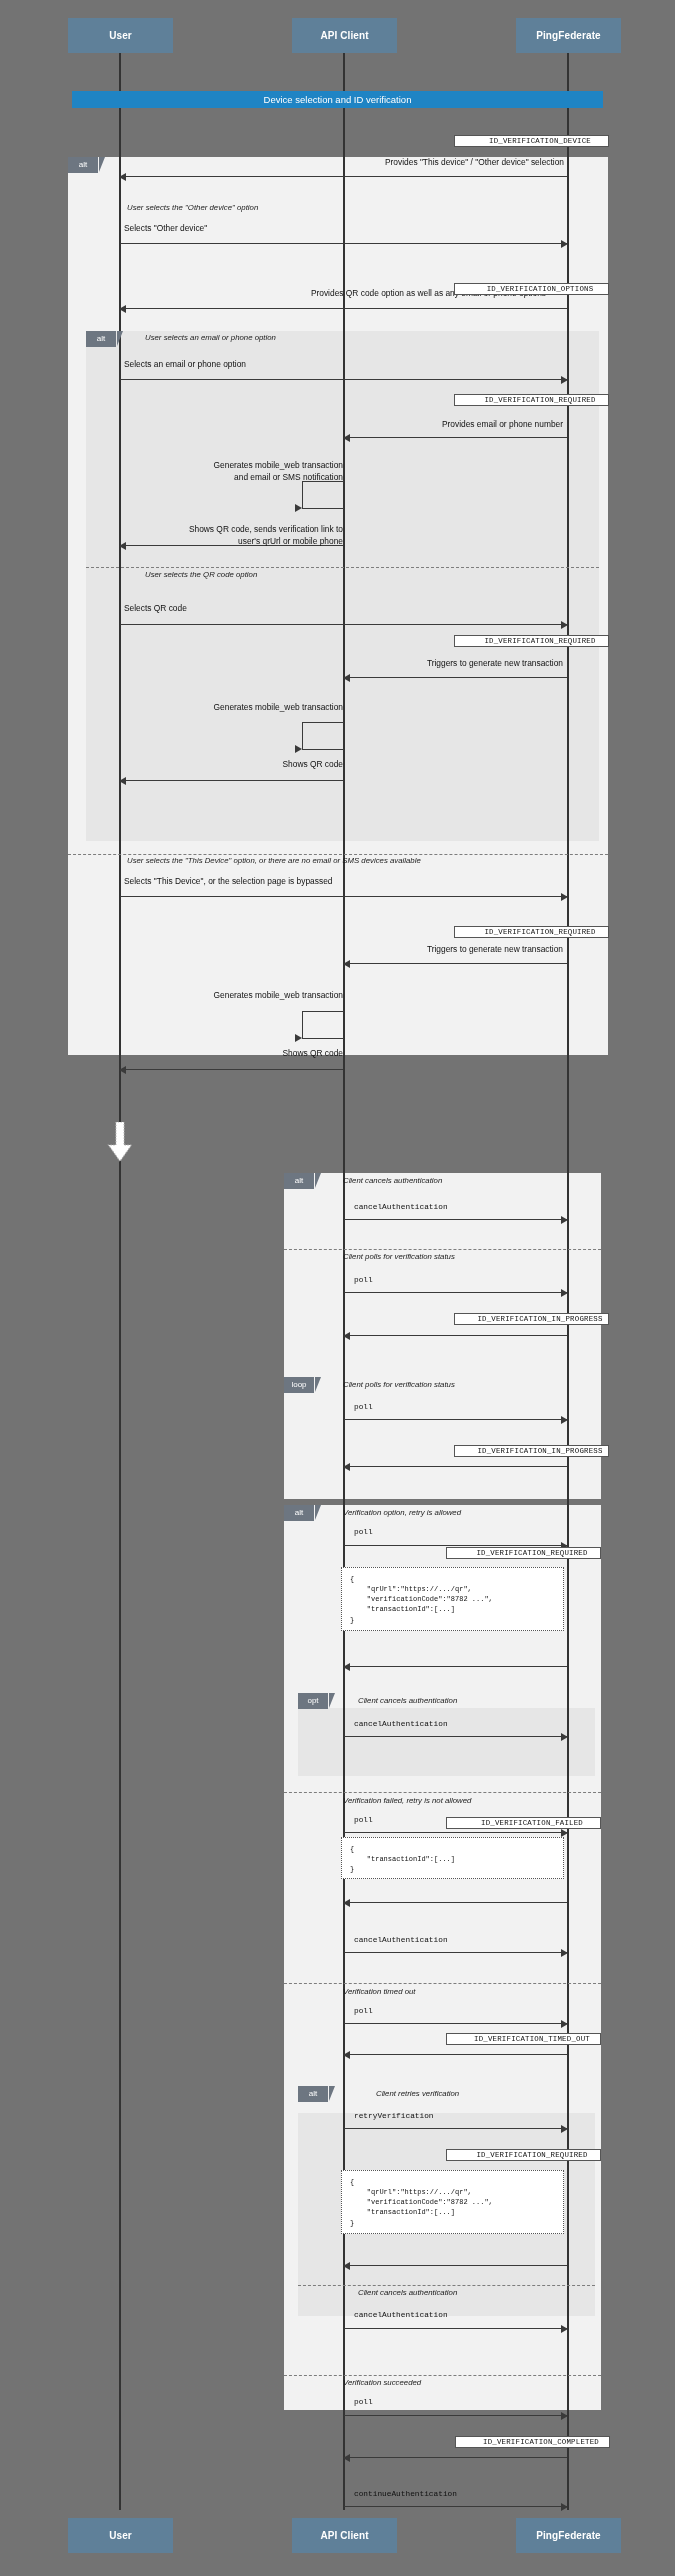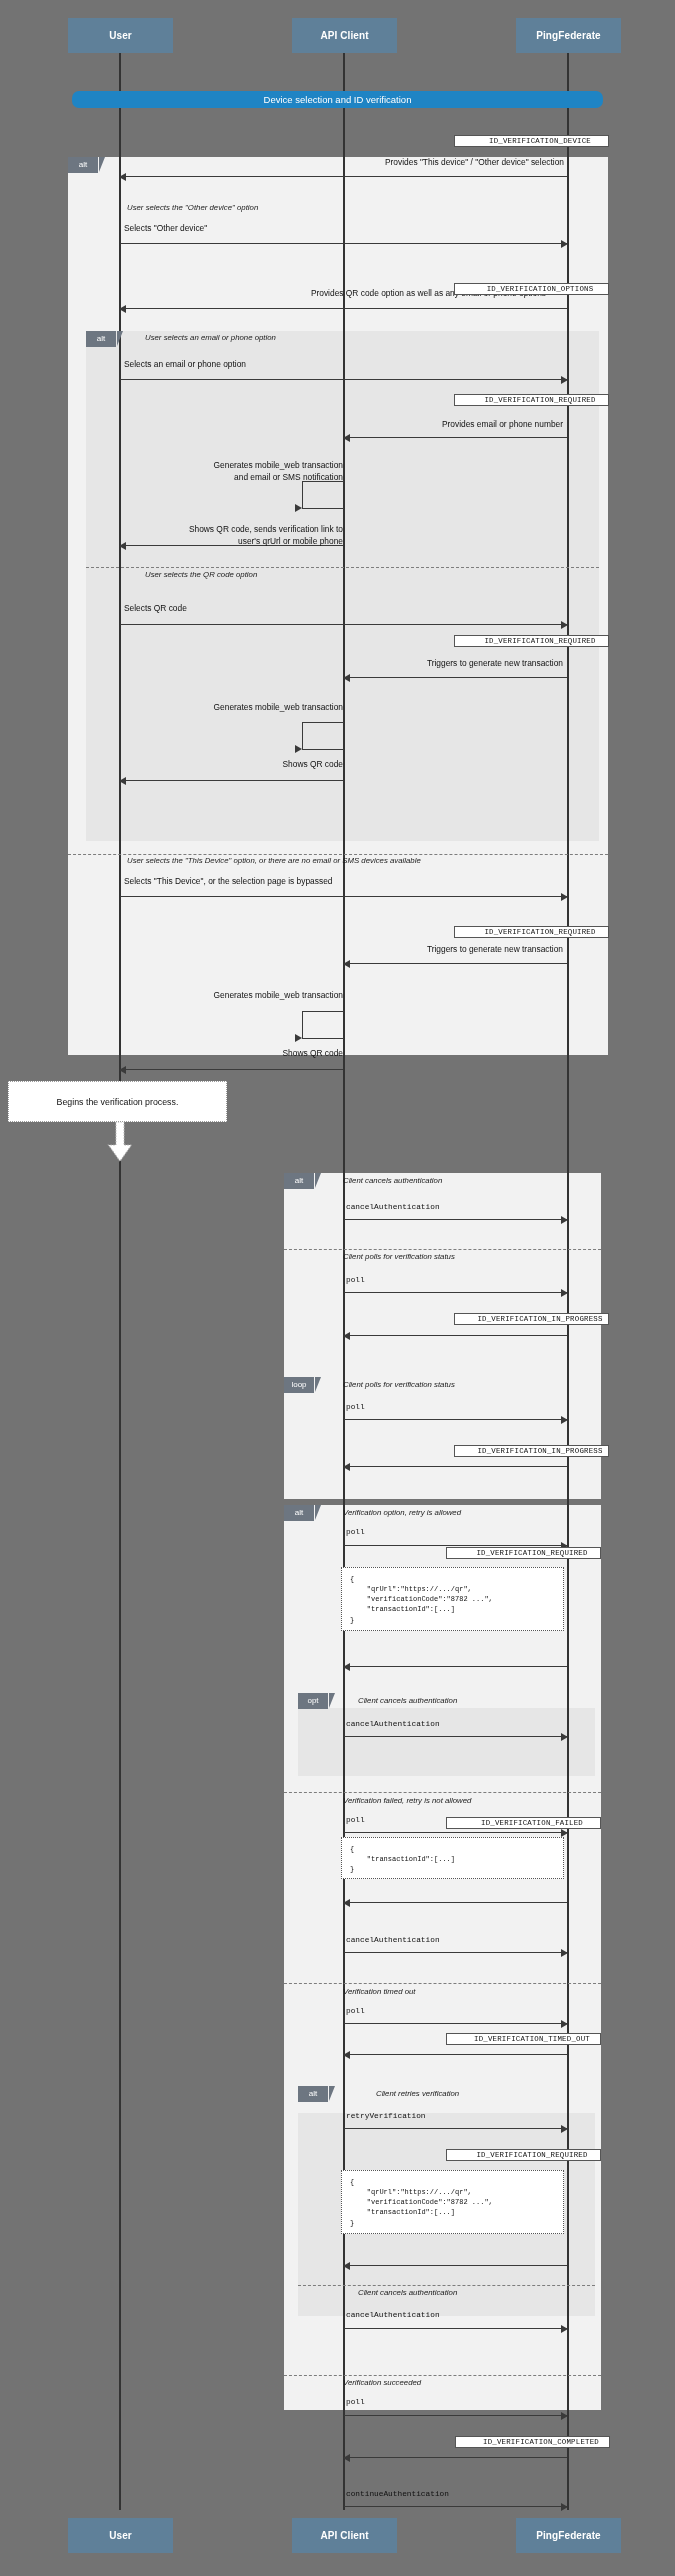--- a/index.html
+++ b/index.html
@@ -101,21 +101,21 @@
   }
 
   
   .msg {
     position: absolute;
     font-size: 8.4px;
     color: #111111;
     white-space: nowrap;
     z-index: 4;
   }
-  .msg.mono { font-family: "Liberation Mono", monospace; font-size: 7.8px; }
+  .msg.mono { font-family: "Liberation Mono", monospace; font-size: 7.8px; padding-left: 8px; }
   .msg.right { text-align: right; }
 
   
   .arrow {
     position: absolute;
     height: 1.4px;
     background: #3a3a3a;
     z-index: 3;
   }
   .arrow::after {
@@ -214,21 +214,21 @@
   <div class="actor" style="left:68px; top:17.6px;">
     <span>User</span>
   </div>
   <div class="actor" style="left:292px; top:17.6px;">
     <span>API Client</span>
   </div>
   <div class="actor" style="left:516px; top:17.6px;">
     <span>PingFederate</span>
   </div>
 
-  <div class="banner" style="left:72px; top:91px; width:531px; height:17px;border-radius:7px;">
+  <div class="banner" style="left:72px; top:91px; width:531px; height:17px;">
     <span>Device selection and ID verification</span>
   </div>
 
   <div class="note" style="left:454px; top:135px; width:155px;">
     <span>ID_VERIFICATION_DEVICE</span>
   </div>
 
   <div class="frag-tab" style="left:68px; top:157px;">
     <span>alt</span>
   </div>
@@ -348,23 +348,20 @@
   </div>
   <div class="selfcall" style="left:302px; top:1011px; width:42px; height:28px;">
     <span class="tip"></span>
   </div>
 
   <div class="msg right" style="left:122px; top:1048px; width:221px;">
     <span>Shows QR code</span>
   </div>
   <div class="arrow to-left" style="left:120px; top:1069px; width:223px;"></div>
 
-  <div class="callout" style="left:8px; top:1081px; width:219px; height:41px;">
-    <span>Begins the verification process.</span>
-  </div>
   <svg class="callout-arrow" style="left:105px; top:1122px;" width="30" height="42" viewBox="0 0 44 62">
     <path d="M16 0 L16 34 L5 34 L22 58 L39 34 L28 34 L28 0 Z" fill="#ffffff" stroke="#b0b0b0" stroke-width="1.6" stroke-dasharray="2,2"></path>
   </svg>
 
   <div class="frag-tab" style="left:284px; top:1173px;">
     <span>alt</span>
   </div>
   <div class="guard" style="left:343px; top:1176px;">
     <span>Client cancels authentication</span>
   </div>

